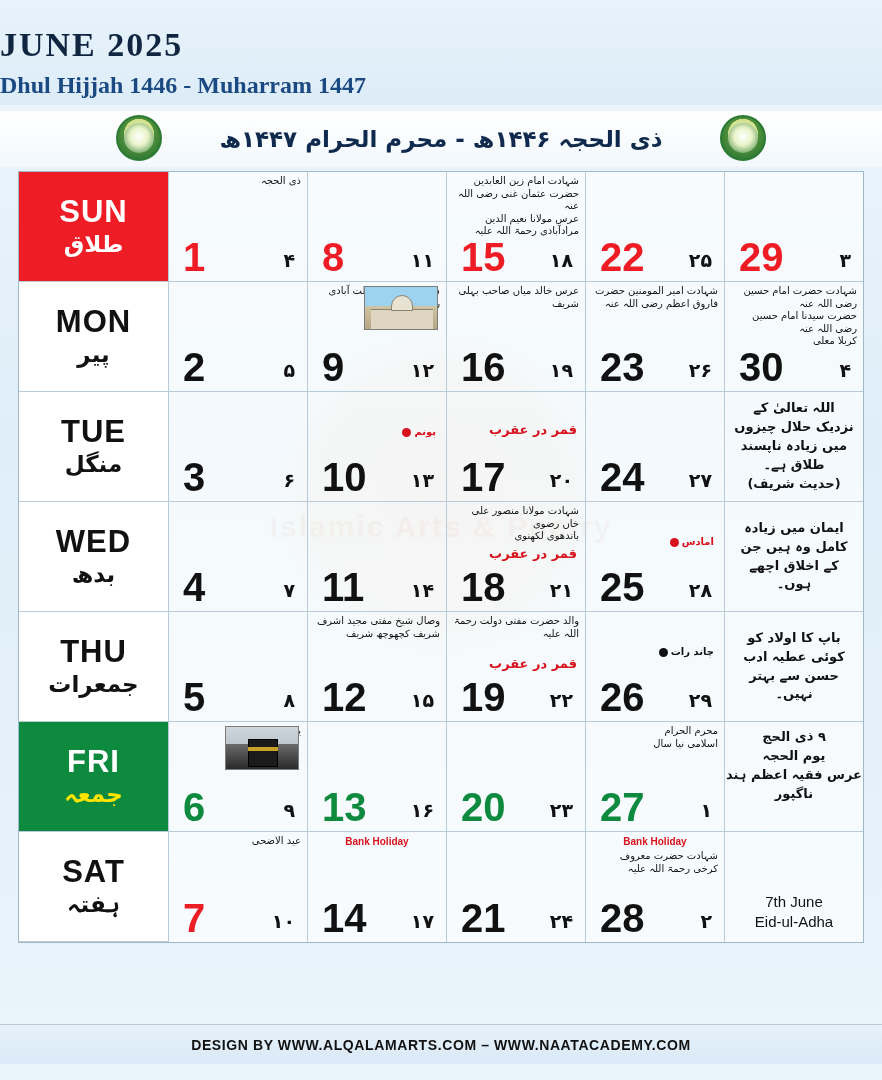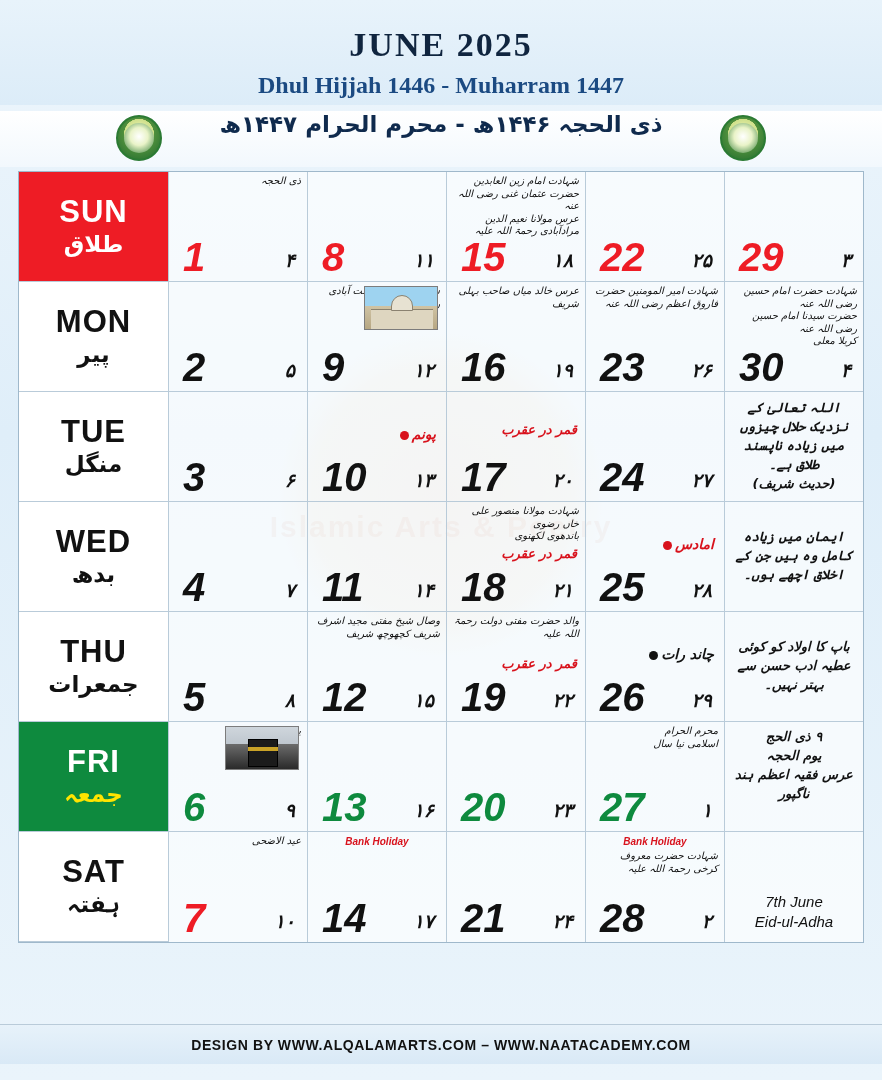--- a/index.html
+++ b/index.html
@@ -12,21 +12,20 @@
   #page {
     position: relative;
     width: 882px; height: 1080px;
     background: linear-gradient(180deg, #eef6fc 0%, #dfeef9 40%, #eaf4fb 100%);
     overflow: hidden;
   }
 
   
   .header {
     padding: 26px 0 6px 0;
-    text-align: center;
     background: linear-gradient(180deg,#e8f3fb 0%, #dcecf8 100%);
   }
   .h-month {
     font-size: 34px;
     font-weight: bold;
     color: #10253f;
     letter-spacing: 2px;
     font-family: "Liberation Serif", serif;
   }
   .h-hijri {
@@ -34,21 +33,21 @@
     font-size: 24px;
     font-weight: bold;
     color: #1b4a82;
     font-family: "Liberation Serif", serif;
   }
   .urdu-band {
     position: relative;
     height: 56px;
     margin-top: 6px;
     display: flex;
-    align-items: flex-start;
+    align-items: center;
     justify-content: center;
     background: linear-gradient(180deg,#ffffff 0%, #f2f8fd 100%);
   }
   .urdu-band .u-text {
     font-size: 23px;
     font-weight: bold;
     color: #0f2a4d;
     direction: rtl;
     font-family: "DejaVu Sans", sans-serif;
   }
@@ -111,21 +110,20 @@
   }
   .row { display: flex; height: 110px; }
   .row:last-child { border-bottom: none; }
   .cell {
     flex: 1 1 0;
     border-right: 1px solid #b9cbd9;
     border-bottom: 1px solid #b9cbd9;
     position: relative;
     background: rgba(255,255,255,0.55);
     overflow: hidden;
-    font-style: italic;
   }
   .cell:last-child { border-right: none; }
   .row:last-child .cell { border-bottom: none; }
 
   
   .daycell {
     flex: 0 0 150px;
     background: #ffffff;
     display: flex;
     flex-direction: column;
@@ -197,21 +195,21 @@
     text-align: center;
     font-size: 10px;
     font-weight: bold;
     color: #d8121c;
     font-family: "Liberation Sans", sans-serif;
   }
   .moonlabel {
     position: absolute;
     top: 34px;
     right: 10px;
-    font-size: 14px;
+    font-size: 10px;
     font-weight: bold;
     color: #d8121c;
     direction: rtl;
     font-family: "DejaVu Sans", sans-serif;
   }
   .moonlabel .dot {
     display:inline-block;
     width: 9px; height: 9px;
     border-radius: 50%;
     background: #d8121c;

